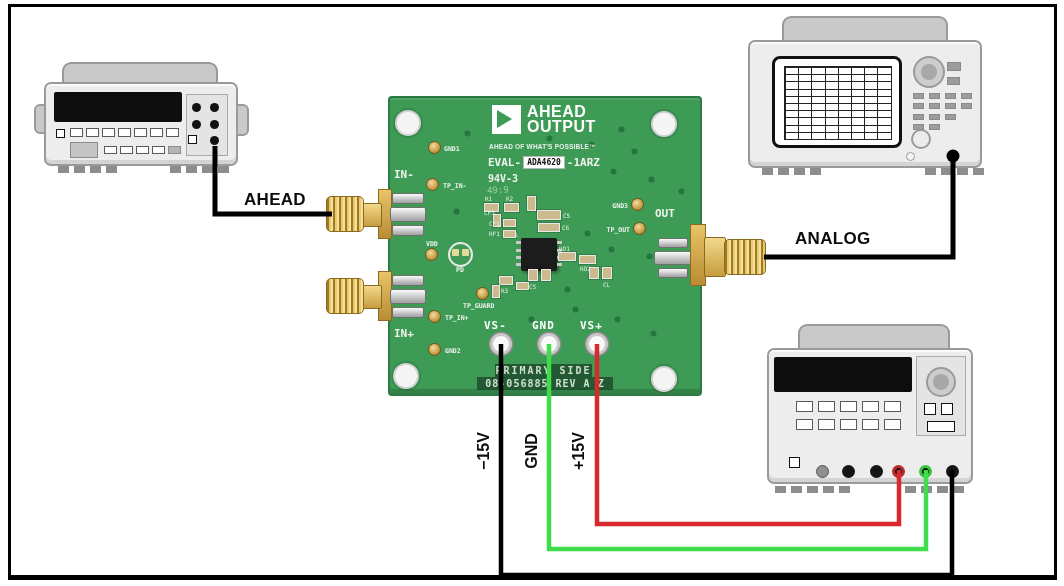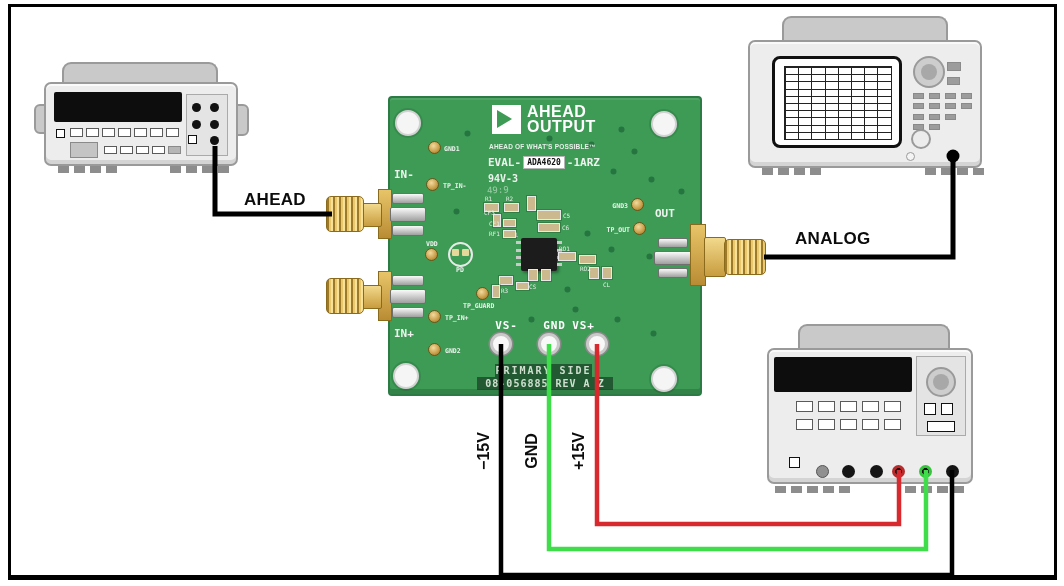--- a/index.html
+++ b/index.html
@@ -36,21 +36,21 @@
   .pcb{position:absolute;left:388px;top:96px;width:314px;height:300px;background:#3d9b55;
        border:2px solid #2c7a44;border-radius:4px;box-sizing:border-box;
        box-shadow:inset 0 -5px 0 rgba(0,0,0,.16), inset 0 2px 0 rgba(255,255,255,.10);}
   .hole{position:absolute;width:26px;height:26px;border-radius:50%;background:#f5f5f5;
         border:2px solid #d2d2d2;box-sizing:border-box;box-shadow:0 0 0 2px rgba(0,0,0,.10);}
   .tp{position:absolute;width:13px;height:13px;border-radius:50%;box-sizing:border-box;
       background:radial-gradient(circle at 40% 35%,#f2db9e,#c79c48 60%,#8d6b24);border:1.5px solid #6f5418;}
   .tp-label{position:absolute;font:bold 6.5px "DejaVu Sans Mono",monospace;color:#eef3ee;white-space:nowrap;}
   .jack{position:absolute;width:22px;height:22px;border-radius:50%;background:#f8f8f8;
         border:3px solid #c9c9c9;box-sizing:border-box;box-shadow:0 0 0 1.5px #8a8a8a;}
-  .jack-label{position:absolute;width:34px;text-align:right;font:bold 11px "DejaVu Sans Mono",monospace;
+  .jack-label{position:absolute;width:34px;text-align:left;font:bold 11px "DejaVu Sans Mono",monospace;
               color:#fff;letter-spacing:1px;}
   .comp{position:absolute;background:#cdb98e;border:1.5px solid #e9e9e9;box-sizing:border-box;
         box-shadow:0 0 0 1px rgba(0,0,0,.18);}
   .ref{position:absolute;font:6px "DejaVu Sans Mono",monospace;color:#e8efe8;white-space:nowrap;}
   .chip{position:absolute;left:521px;top:238px;width:36px;height:33px;background:#1c1c1c;border-radius:2px;
         box-shadow:2px 2px 3px rgba(0,0,0,.35);}
   .chip::before,.chip::after{content:"";position:absolute;top:3px;width:5px;height:28px;
         background:repeating-linear-gradient(to bottom,#c9c9c9 0 3px,transparent 3px 7.5px);}
   .chip::before{left:-5px;} .chip::after{right:-5px;}
   .silk{position:absolute;font:bold 11px "DejaVu Sans Mono",monospace;color:#eef3ee;white-space:nowrap;}
@@ -266,21 +266,21 @@
     <span class="ref" style="left:563px;top:212px">C5</span>
     <span class="ref" style="left:562px;top:224px">C6</span>
     <span class="ref" style="left:559px;top:245px">RO1</span>
     <span class="ref" style="left:580px;top:265px">RO2</span>
     <span class="ref" style="left:501px;top:287px">R3</span>
     <span class="ref" style="left:529px;top:283px">CS</span>
     <span class="ref" style="left:603px;top:281px">CL</span>
 
     <div class="jack-label" style="left:484px;top:319px">VS-</div>
     <div class="jack-label" style="left:532px;top:319px">GND</div>
-    <div class="jack-label" style="left:561px;top:319px">VS+</div>
+    <div class="jack-label" style="left:580px;top:319px">VS+</div>
     <div class="jack" style="left:490px;top:333px"></div>
     <div class="jack" style="left:538px;top:333px"></div>
     <div class="jack" style="left:586px;top:333px"></div>
 
     <div class="silk-box" style="left:495px;top:364px;width:97px;height:13px">PRIMARY SIDE</div>
     <div class="silk-box" style="left:477px;top:377px;width:136px;height:13px;letter-spacing:1px">08-056885 REV A Z</div>
 
     <div class="sma-bracket" style="left:378px;top:189px;width:14px;height:50px"></div>
     <div class="sma-nut" style="left:362px;top:203px;width:20px;height:24px"></div>
     <div class="sma-thread" style="left:326px;top:196px;width:38px;height:36px"></div>

